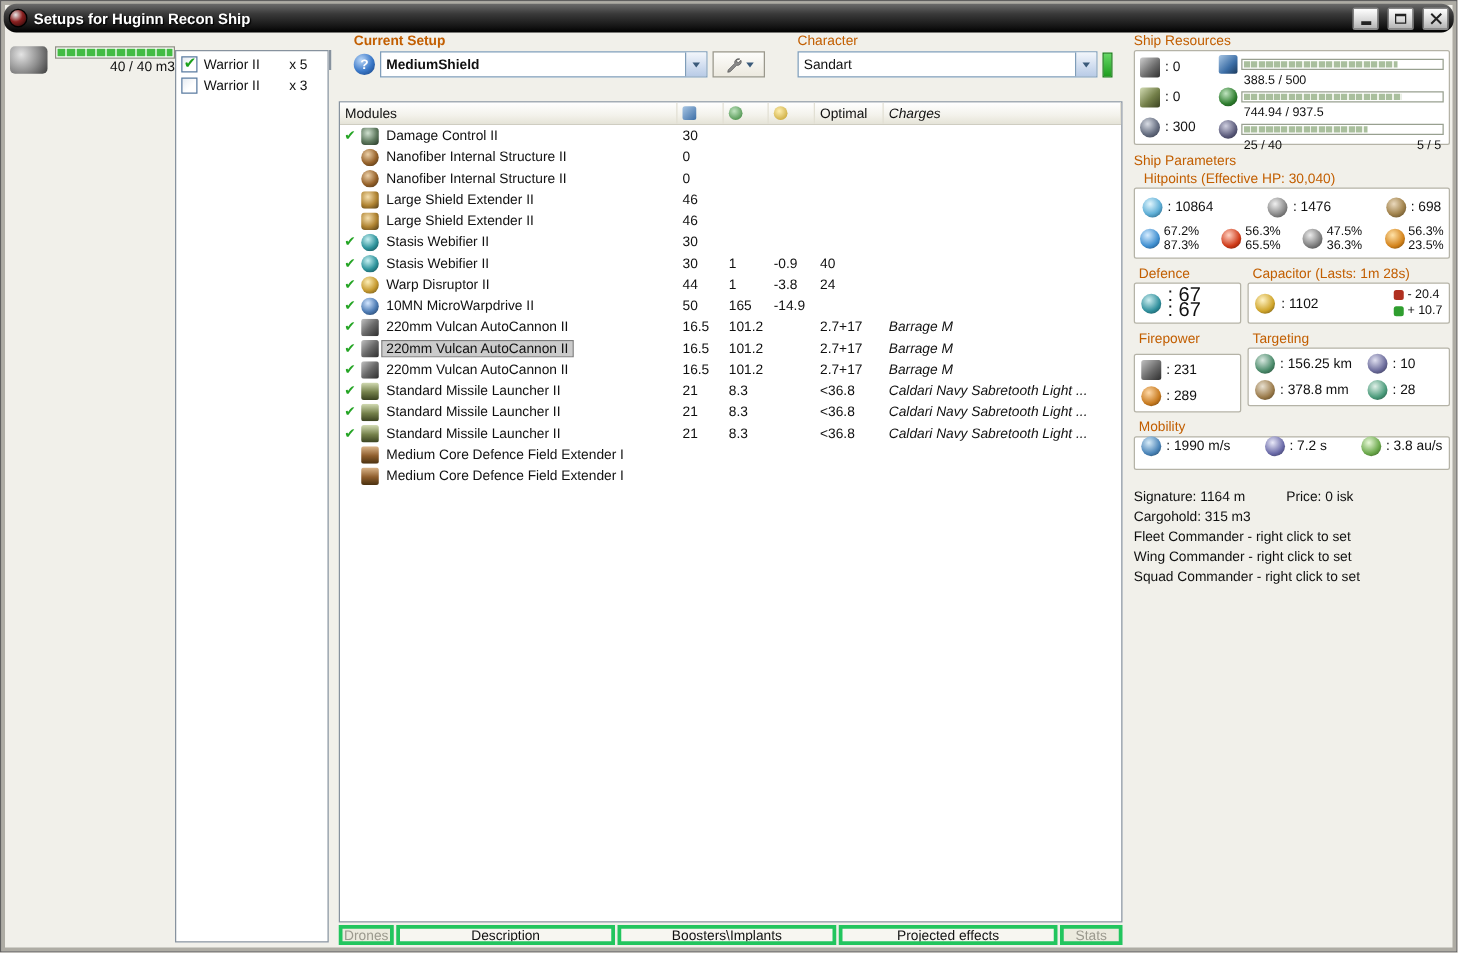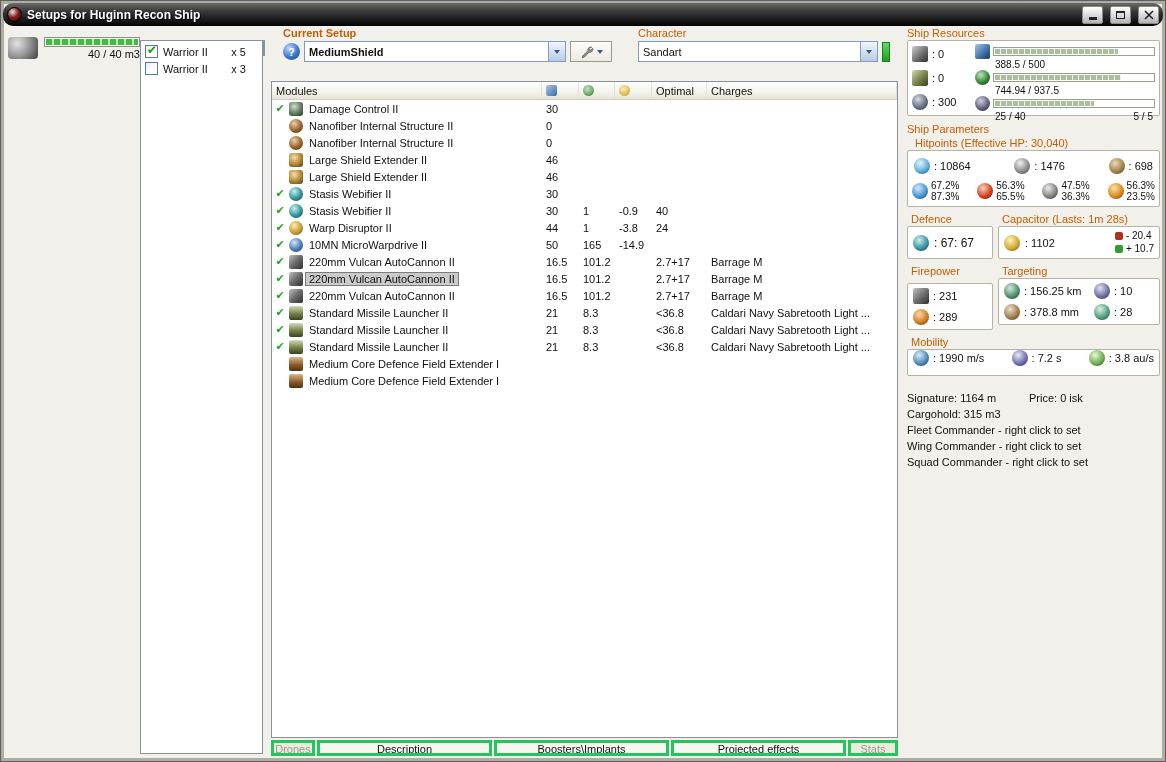--- a/index.html
+++ b/index.html
@@ -57,21 +57,21 @@
   .char-bar { width:8px; height:20px; background:linear-gradient(180deg,#66d866,#1e9e1e); border:1px solid #188018; flex:none; }
 
   .modules-box { flex:1; margin-top:2px; border:1px solid #87929e; background:#fff; display:flex; flex-direction:column; overflow:hidden; }
   .mhead { display:flex; height:18px; flex:none; background:linear-gradient(180deg,#ffffff,#f3f2eb 60%,#e6e4d8); border-bottom:1px solid #cfcdc1; }
   .mhead .hcell { border-right:1px solid #e2e0d4; display:flex; align-items:center; padding-left:4px; }
   .w-name { flex:1; overflow:hidden; }
   .col-cpu { width:37px; flex:none; }
   .col-pg  { width:36px; flex:none; }
   .col-cap { width:37px; flex:none; }
   .col-opt { width:55px; flex:none; }
-  .col-chg { width:190px; flex:none; white-space:nowrap; overflow:hidden; }
+  .col-chg { width:190px; flex:none; white-space:nowrap; overflow:hidden;font-style:italic; }
   .hico { width:11px; height:11px; border-radius:2px; display:inline-block; }
   .hico-cpu { background:linear-gradient(135deg,#a8c6e4,#3c6ea6); }
   .hico-pg  { background:radial-gradient(circle at 40% 35%, #c0e4c0, #2f7e2f); border-radius:50%; }
   .hico-cap { background:radial-gradient(circle at 40% 35%, #ffefb0, #c09a20); border-radius:50%; }
   .mrows { flex:1; overflow:hidden; }
   .mrow { display:flex; height:17px; align-items:center; }
   .name-cell { flex:1; display:flex; align-items:center; gap:3px; padding-left:2px; overflow:hidden; }
   .check { width:12px; flex:none; text-align:center; }
   .check[data-active="true"]::after { content:"✔"; color:#25a525; }
   .mname { white-space:nowrap; padding:0 3px; }
@@ -104,29 +104,29 @@
   .kv { display:flex; align-items:center; gap:4px; white-space:nowrap; }
   .hp-resists { display:flex; justify-content:space-between; margin-top:4px; }
   .resist { display:flex; align-items:center; gap:3px; }
   .stack { display:flex; flex-direction:column; font-size:10px; line-height:11px; }
 
   .two-col { display:flex; gap:5px; margin-top:6px; }
   .col-l { width:86px; flex:none; }
   .col-r { flex:1; }
   .sec-title { padding-left:4px; }
   .def-box, .cap-box { margin-top:1px; height:33px; display:flex; align-items:center; gap:5px; padding:2px 5px; }
-  .def-vals { display:flex; flex-direction:row; font-size:12px; line-height:12px; }
+  .def-vals { display:flex; flex-direction:column; font-size:16px; line-height:12px; }
   .cap-flux { margin-left:auto; display:flex; flex-direction:column; font-size:10px; line-height:12px; gap:1px; }
   .flux-row { display:flex; align-items:center; gap:3px; }
   .mini-ico { width:8px; height:8px; border-radius:2px; display:inline-block; }
   .mini-ico.minus { background:#b03020; }
   .mini-ico.plus  { background:#2f9e2f; }
   .fp-box { margin-top:6px; height:47px; display:flex; flex-direction:column; justify-content:space-around; padding:2px 5px; }
   .tg-box { margin-top:1px; height:47px; display:grid; grid-template-columns:1fr 60px; align-items:center; padding:2px 5px; }
-  .mob-box { margin-top:1px; height:27px; display:flex; align-items:flex-start; justify-content:space-between; padding:0 5px; }
+  .mob-box { margin-top:1px; height:27px; display:flex; align-items:flex-end; justify-content:space-between; padding:10px 5px; }
 
   .info { margin-top:14px; line-height:16px; }
   .info-row { display:flex; }
   .sig { width:122px; flex:none; }
 
   
   .ico { display:inline-block; flex:none; width:14px; height:14px; border-radius:50%;
     background:radial-gradient(circle at 38% 32%, #ddd, #777 60%, #333); }
   .ico[data-icon="damage-control"]   { background:radial-gradient(circle at 38% 32%, #cfe0cf, #5f7a5f 55%, #223322); border-radius:3px; }
   .ico[data-icon="nanofiber"]        { background:radial-gradient(circle at 38% 32%, #ecd0a8, #96622a 55%, #3c2810); }

